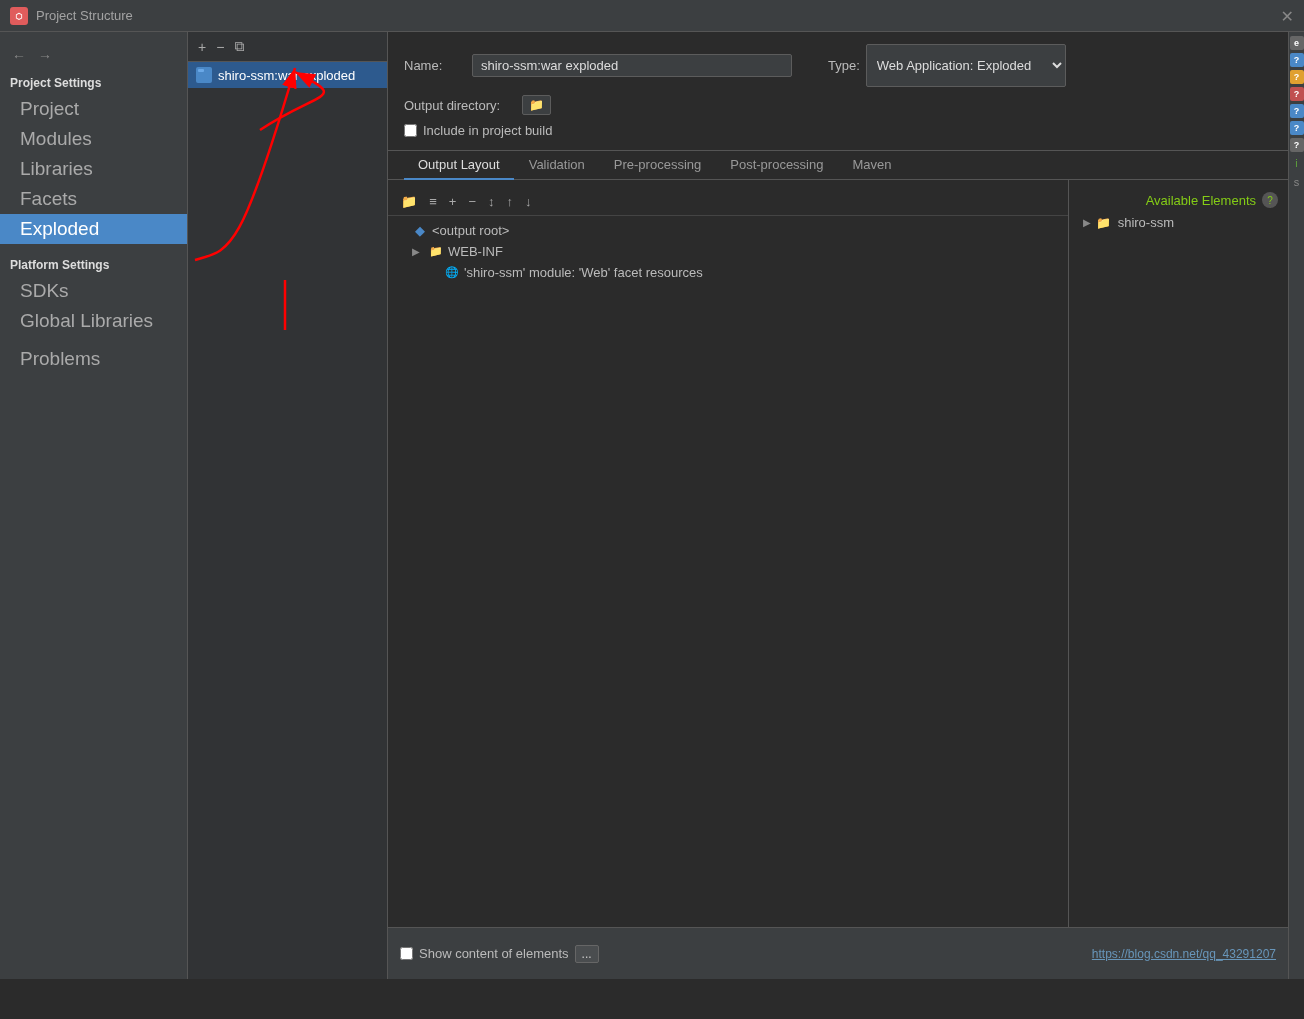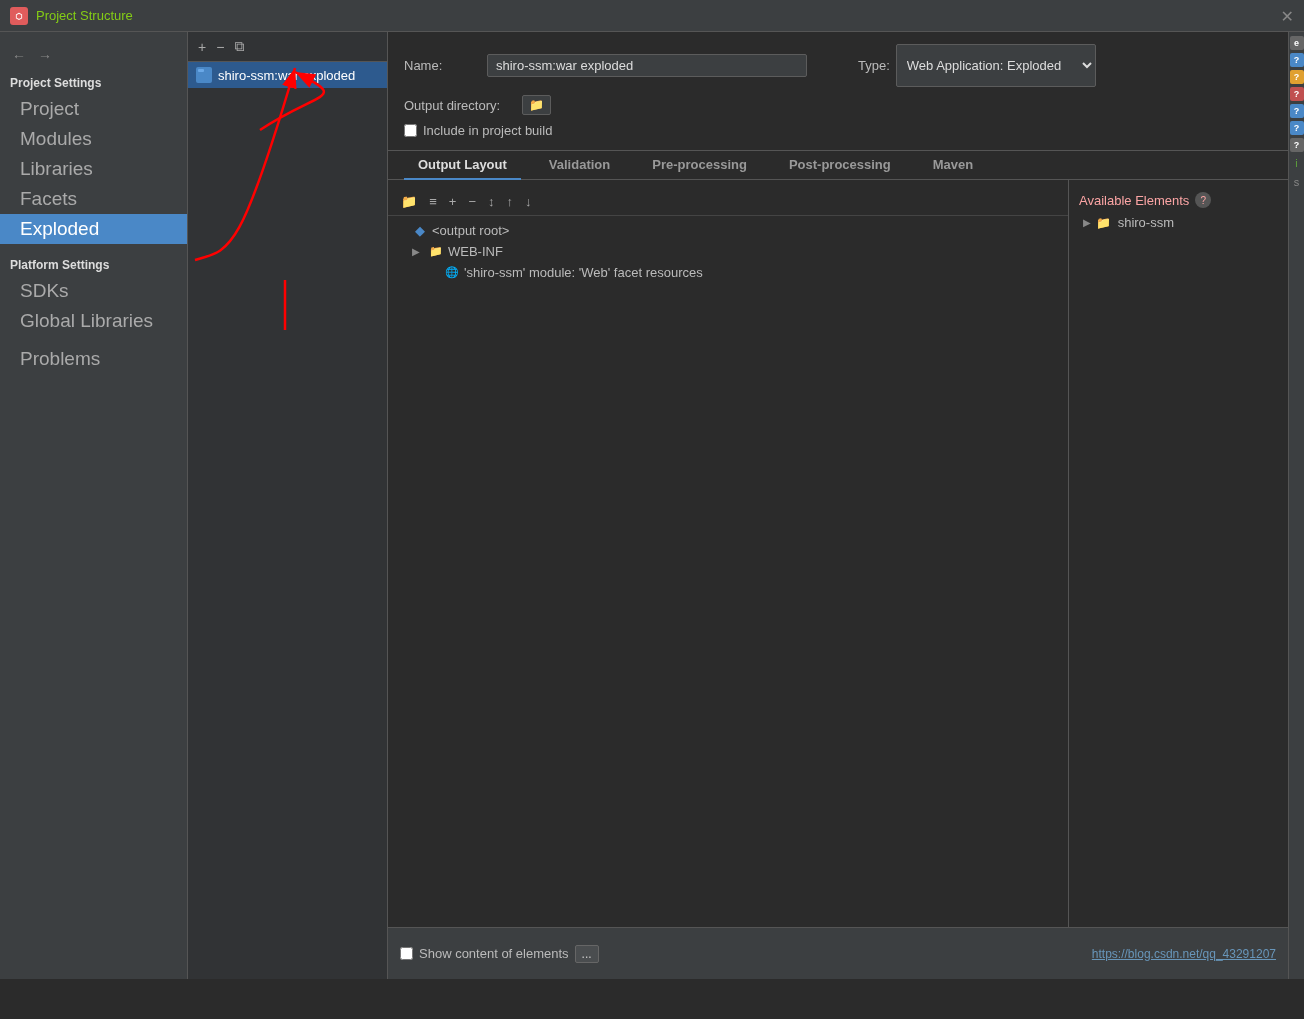--- a/index.html
+++ b/index.html
@@ -31,21 +31,21 @@
       border-radius: 3px;
       margin-right: 8px;
       display: flex;
       align-items: center;
       justify-content: center;
       font-size: 10px;
       font-weight: bold;
       color: white;
     }
     .title-bar-title {
-      color: #84cc16;
+      color: #a3a3a3;
       font-size: 13px;
       text-align: right;
     }
     .title-bar-close {
       position: absolute;
       right: 10px;
       top: 50%;
       transform: translateY(-50%);
       color: #888;
       font-size: 16px;
@@ -163,21 +163,21 @@
 
     
     .form-area {
       padding: 12px 16px 8px 16px;
       border-bottom: 1px solid #555;
     }
     .form-row {
       display: flex;
       align-items: center;
       margin-bottom: 8px;
-      gap: 23px;
+      gap: 8px;
     }
     .form-label {
       color: #bbb;
       font-size: 13px;
       min-width: 60px;
     }
     .form-input {
       background: #3c3f41;
       border: 1px solid #5c5c5c;
       color: #ddd;
@@ -240,22 +240,21 @@
       gap: 6px;
       margin-bottom: 4px;
     }
     .include-checkbox { cursor: pointer; accent-color: #4a88c7; }
 
     
     .tabs-bar {
       display: flex;
       padding: 0 16px;
       border-bottom: 1px solid #555;
-      gap: 14px;
-      font-weight: bold;
+      gap: 1px;
     }
     .tab {
       padding: 6px 14px;
       color: #999;
       cursor: pointer;
       font-size: 13px;
       border-bottom: 2px solid transparent;
       margin-bottom: -1px;
     }
     .tab.active {
@@ -323,23 +322,24 @@
     .available-panel {
       width: 220px;
       border-left: 1px solid #555;
       padding: 8px 0;
       overflow-y: auto;
     }
     .available-header {
       display: flex;
       align-items: center;
       padding: 4px 10px;
-      color: #fca5a5;
+      color: #84cc16;
       font-size: 13px;
       gap: 6px;
+      justify-content: flex-end;
     }
     .available-item {
       display: flex;
       align-items: center;
       padding: 3px 14px;
       cursor: pointer;
       gap: 6px;
       font-size: 13px;
       color: #bbb;
     }

